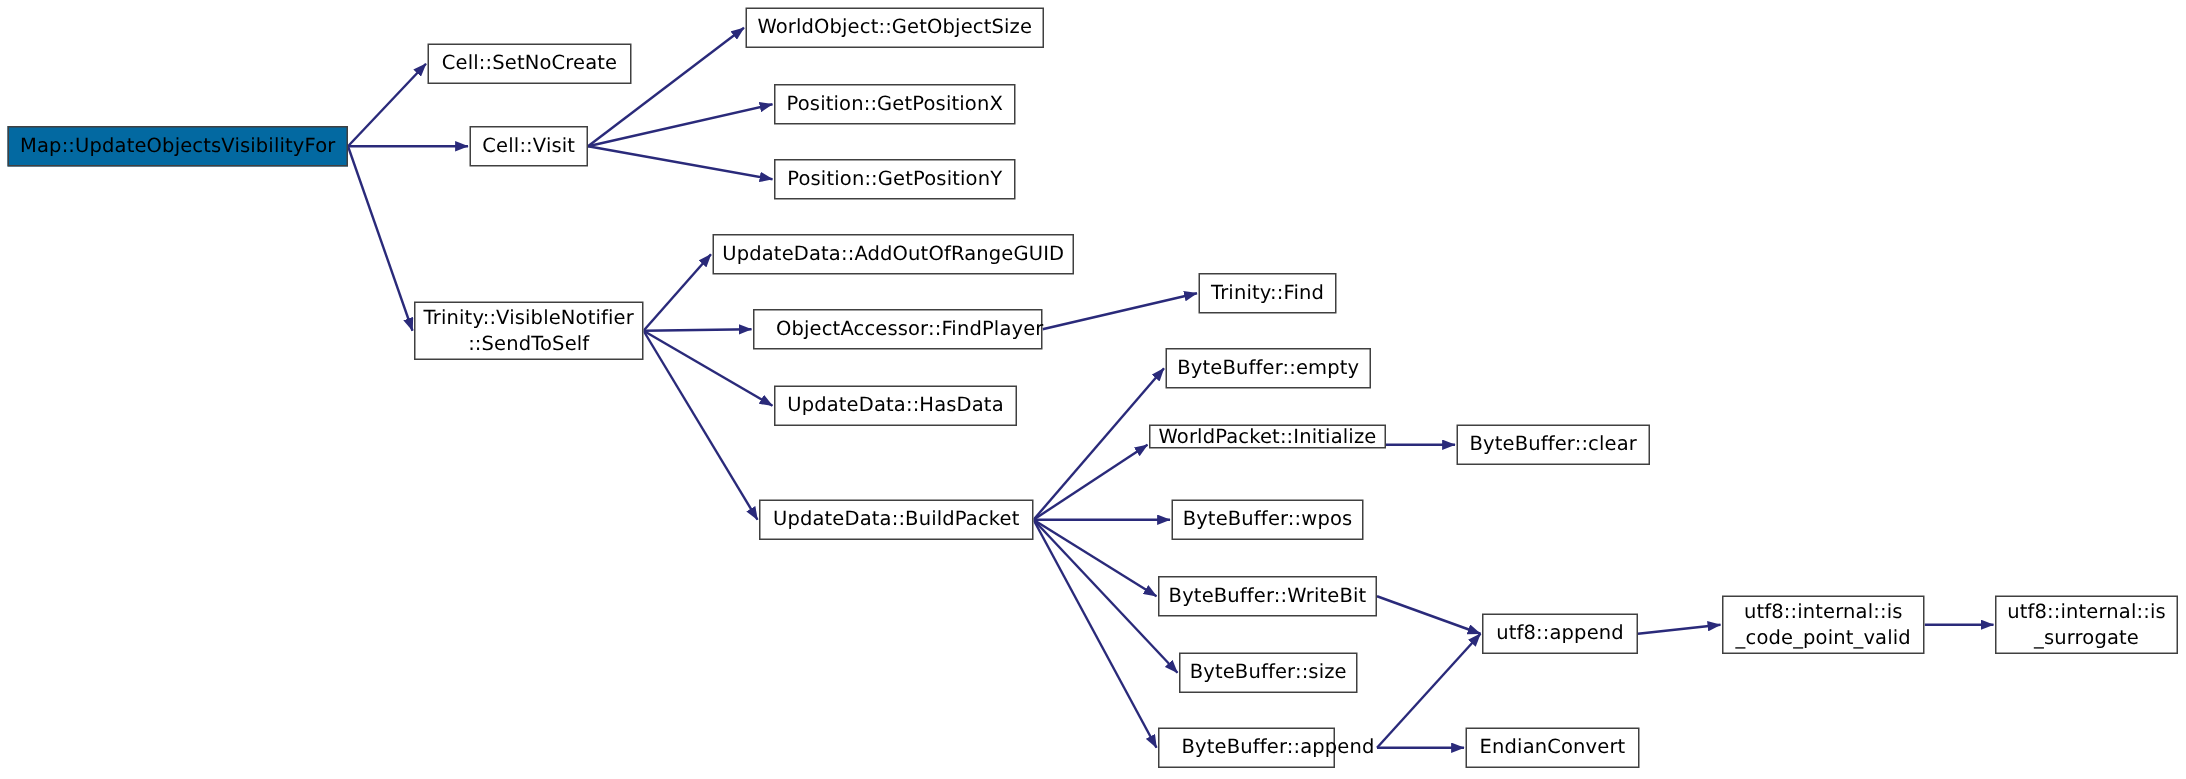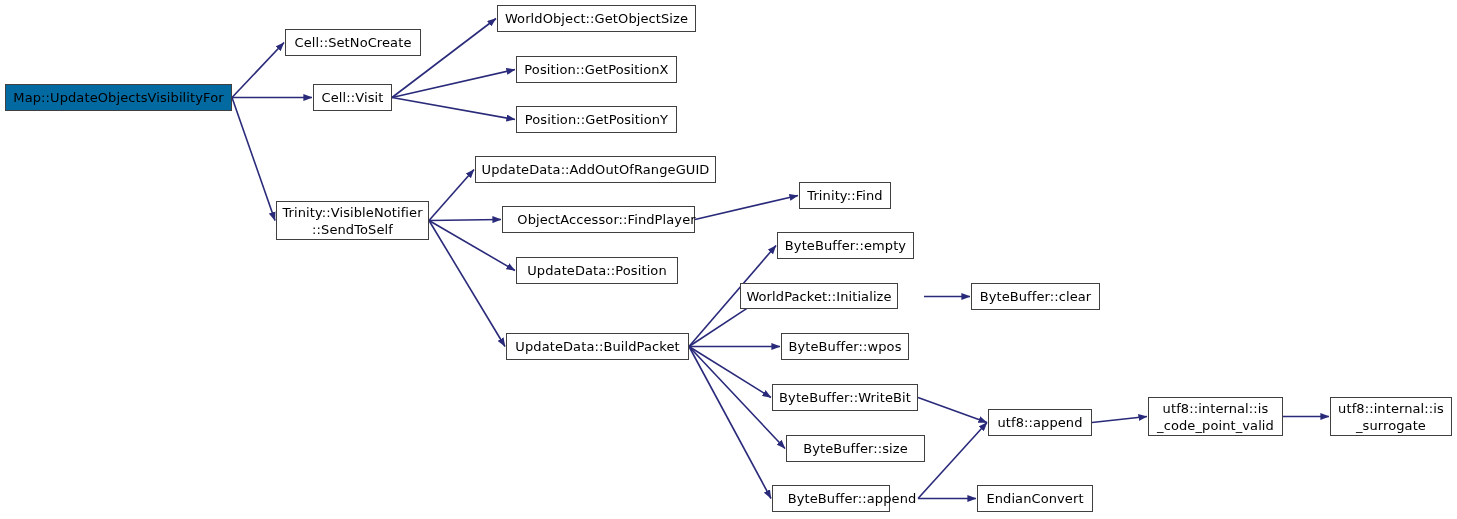--- a/index.html
+++ b/index.html
@@ -92,28 +92,28 @@
       <div class="node" style="left: 285px; top: 29px; width: 136px; height: 27px;"><span class="label">Cell::SetNoCreate</span></div>
       <div class="node" style="left: 313px; top: 84px; width: 79px; height: 27px;"><span class="label">Cell::Visit</span></div>
       <div class="node" style="left: 497px; top: 5px; width: 199px; height: 27px;"><span class="label">WorldObject::GetObjectSize</span></div>
       <div class="node" style="left: 516px; top: 56px; width: 161px; height: 27px;"><span class="label">Position::GetPositionX</span></div>
       <div class="node" style="left: 516px; top: 106px; width: 161px; height: 27px;"><span class="label">Position::GetPositionY</span></div>
       <div class="node" style="left: 276px; top: 201px; width: 153px; height: 39px;"><span class="label">Trinity::VisibleNotifier
 ::SendToSelf</span></div>
       <div class="node" style="left: 475px; top: 156px; width: 241px; height: 27px;"><span class="label">UpdateData::AddOutOfRangeGUID</span></div>
       <div class="node" style="left: 502px; top: 206px; width: 193px; height: 27px; padding-left: 16px;"><span class="label">ObjectAccessor::FindPlayer</span></div>
       <div class="node" style="left: 799px; top: 182px; width: 92px; height: 27px;"><span class="label">Trinity::Find</span></div>
-      <div class="node" style="left: 516px; top: 257px; width: 162px; height: 27px;"><span class="label">UpdateData::Position</span></div>
+      <div class="node" style="left: 516px; top: 257px; width: 162px; height: 27px;"><span class="label">UpdateData::HasData</span></div>
       <div class="node" style="left: 777px; top: 232px; width: 137px; height: 27px;"><span class="label">ByteBuffer::empty</span></div>
-      <div class="node" style="left: 740px; top: 283px; width: 158px; height: 26px;"><span class="label">WorldPacket::Initialize</span></div>
+      <div class="node" style="left: 766px; top: 283px; width: 158px; height: 16px;"><span class="label">WorldPacket::Initialize</span></div>
       <div class="node" style="left: 971px; top: 283px; width: 129px; height: 27px;"><span class="label">ByteBuffer::clear</span></div>
       <div class="node" style="left: 506px; top: 333px; width: 183px; height: 27px;"><span class="label">UpdateData::BuildPacket</span></div>
       <div class="node" style="left: 781px; top: 333px; width: 128px; height: 27px;"><span class="label">ByteBuffer::wpos</span></div>
       <div class="node" style="left: 772px; top: 384px; width: 146px; height: 27px;"><span class="label">ByteBuffer::WriteBit</span></div>
-      <div class="node" style="left: 786px; top: 435px; width: 139px; height: 27px; align-items: center;"><span class="label">ByteBuffer::size</span></div>
+      <div class="node" style="left: 786px; top: 435px; width: 119px; height: 27px; align-items: center;"><span class="label">ByteBuffer::size</span></div>
       <div class="node" style="left: 772px; top: 485px; width: 118px; height: 27px; padding-left: 42px;"><span class="label">ByteBuffer::append</span></div>
       <div class="node" style="left: 988px; top: 409px; width: 104px; height: 27px;"><span class="label">utf8::append</span></div>
       <div class="node" style="left: 977px; top: 485px; width: 116px; height: 27px;"><span class="label">EndianConvert</span></div>
       <div class="node" style="left: 1148px; top: 397px; width: 135px; height: 39px;"><span class="label">utf8::internal::is
 _code_point_valid</span></div>
       <div class="node" style="left: 1330px; top: 397px; width: 122px; height: 39px;"><span class="label">utf8::internal::is
 _surrogate</span></div>
     </div>
 </div>
 

